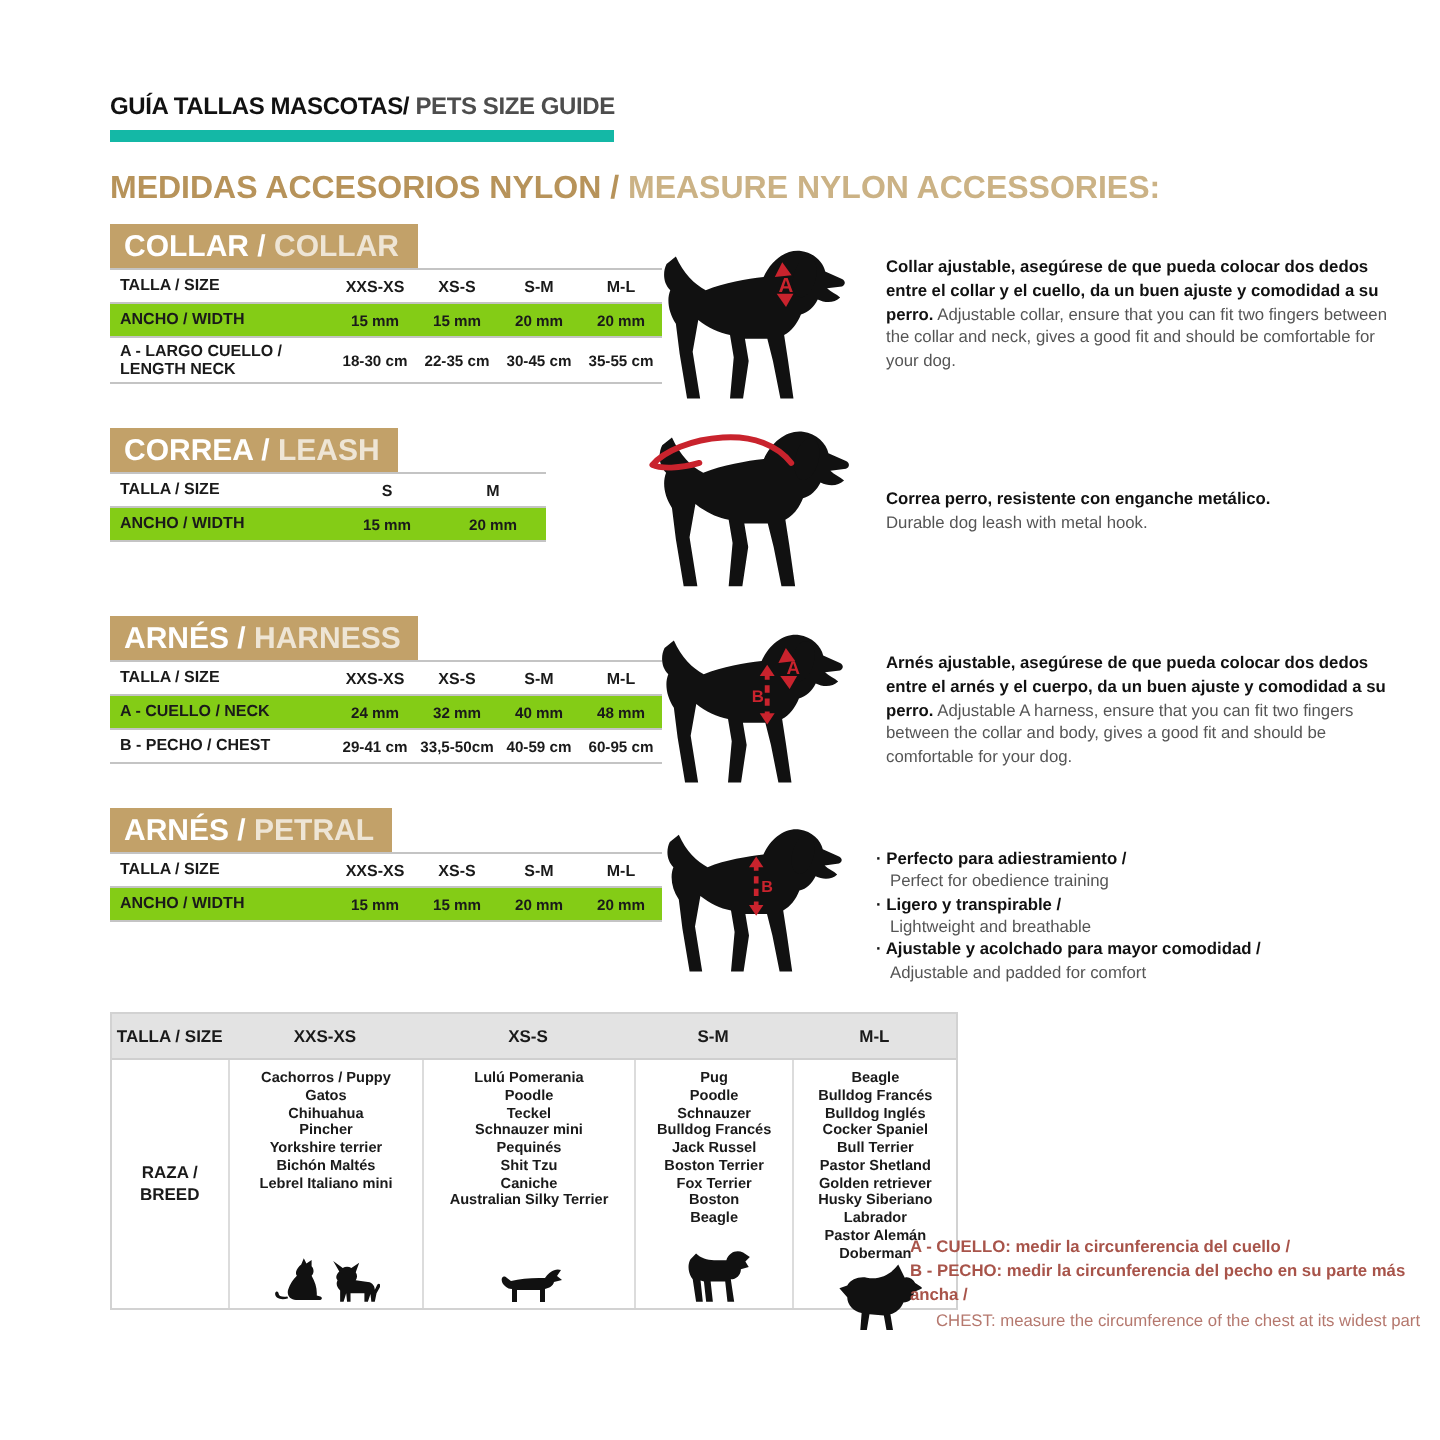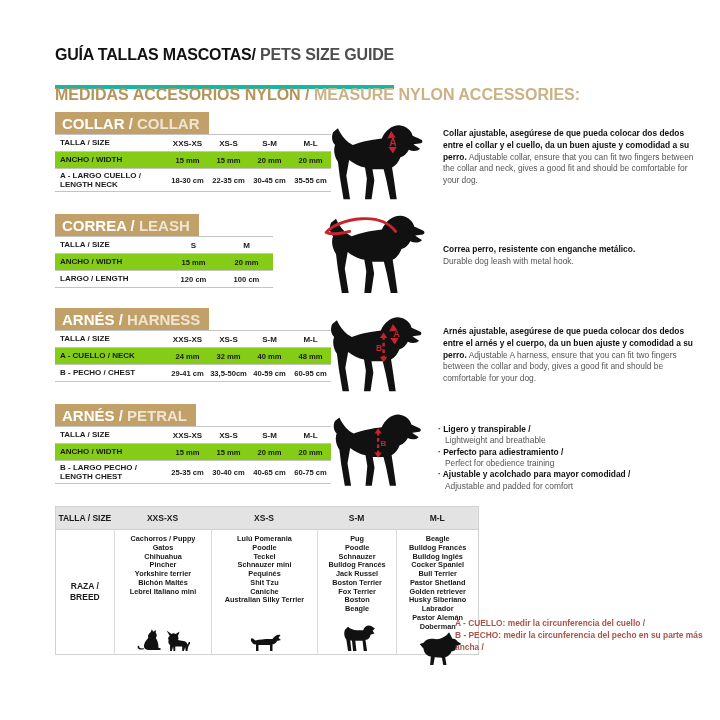--- a/index.html
+++ b/index.html
@@ -1,22 +1,22 @@
 <!DOCTYPE html>
 <html><head>
 <meta charset="utf-8">
 <style>
   * { margin:0; padding:0; box-sizing:border-box; }
   html,body { background:#fff; }
   body { font-family:"Liberation Sans", sans-serif; color:#1a1a1a; }
   .page { position:relative; width:720px; height:720px; background:#fff; overflow:hidden; }
 
   
-  .title { position:absolute; left:55px; top:46px; font-size:16px; letter-spacing:-0.2px;
-           border-bottom:4px solid #14b8a6; padding-bottom:21px; white-space:nowrap; }
+  .title { position:absolute; left:55px; top:46px; font-size:12px; letter-spacing:-0.2px;
+           border-bottom:6px solid #14b8a6; padding-bottom:5px; white-space:nowrap; }
   .title .b { font-weight:bold; color:#111; }
   .title .l { font-weight:bold; color:#4d4d4d; }
   .subtitle { position:absolute; left:55px; top:86px; font-size:16px; white-space:nowrap; }
   .subtitle .b { font-weight:bold; color:#b7935a; }
   .subtitle .l { font-weight:bold; color:#cbb285; }
 
   
   .badge { position:absolute; left:55px; background:#c2a169; color:#fff; font-size:15px;
            font-weight:bold; padding:3px 9px 3px 7px; white-space:nowrap; }
   .badge .l { color:rgba(255,255,255,0.72); }
@@ -154,25 +154,20 @@
       <div class="t-row t-head">
         <div class="t-label">TALLA / SIZE</div>
         <div class="t-cell">S</div>
         <div class="t-cell">M</div>
       </div>
       <div class="t-row shaded">
         <div class="t-label">ANCHO / WIDTH</div>
         <div class="t-cell">15 mm</div>
         <div class="t-cell">20 mm</div>
       </div>
-      <div class="t-row">
-        <div class="t-label">LARGO / LENGTH</div>
-        <div class="t-cell">120 cm</div>
-        <div class="t-cell">100 cm</div>
-      </div>
     </div>
   <div class="dogbox" style="left:320px; top:208px; width:118px; height:88px">
     <svg viewBox="0 0 120 90">
       <use href="#dog"></use>
       <path class="redstroke" stroke-width="3" stroke-linecap="round" d="M6,25 C12,18 26,12 42,11 C58,10 70,15 77,24 M6,25 C10,27 20,27 30,24"></path>
     </svg>
   </div>
   <div class="desc" style="left:443px; top:244px">
     <span class="b">Correa perro, resistente con enganche metálico.</span><br>
     <span class="l">Durable dog leash with metal hook.</span>
@@ -232,40 +227,33 @@
         <div class="t-cell">S-M</div>
         <div class="t-cell">M-L</div>
       </div>
       <div class="t-row shaded">
         <div class="t-label">ANCHO / WIDTH</div>
         <div class="t-cell">15 mm</div>
         <div class="t-cell">15 mm</div>
         <div class="t-cell">20 mm</div>
         <div class="t-cell">20 mm</div>
       </div>
-      <div class="t-row">
-        <div class="t-label">B - LARGO PECHO / LENGTH CHEST</div>
-        <div class="t-cell">25-35 cm</div>
-        <div class="t-cell">30-40 cm</div>
-        <div class="t-cell">40-65 cm</div>
-        <div class="t-cell">60-75 cm</div>
-      </div>
     </div>
   <div class="dogbox" style="left:325px; top:406px; width:108px; height:84px">
     <svg viewBox="0 0 120 90">
       <use href="#dog"></use>
       <path class="redstroke" stroke-width="2.6" stroke-dasharray="4 3" d="M59,27 L59,52"></path>
       <path class="red" d="M59,23 L63,29 L55,29 Z"></path>
       <path class="red" d="M59,56 L63,50 L55,50 Z"></path>
       <text x="65" y="43" class="red" font-size="9" font-weight="bold" text-anchor="middle">B</text>
     </svg>
   </div>
   <div class="bullets" style="left:438px; top:424px">
+      <div class="bullet"><span class="b">Perfecto para adiestramiento /</span><span class="l">Perfect for obedience training</span></div>
       <div class="bullet"><span class="b">Ligero y transpirable /</span><span class="l">Lightweight and breathable</span></div>
-      <div class="bullet"><span class="b">Perfecto para adiestramiento /</span><span class="l">Perfect for obedience training</span></div>
       <div class="bullet"><span class="b">Ajustable y acolchado para mayor comodidad /</span><span class="l">Adjustable and padded for comfort</span></div>
     </div>
 
   <div class="breed-table">
     <div class="bt-head">
       <div class="bt-c0">TALLA /  SIZE</div>
       <div class="bt-c1">XXS-XS</div>
       <div class="bt-c2">XS-S</div>
       <div class="bt-c3">S-M</div>
       <div class="bt-c4">M-L</div>
@@ -347,16 +335,16 @@
             <svg width="54" height="34" viewBox="0 0 70 52">
               <use href="#doberman"></use>
             </svg>
           </div>
         </div>
       </div>
   </div>
 
   <div class="notes">
       <div class="note"><span class="b">A - CUELLO: medir la circunferencia del cuello /</span></div>
-      <div class="note"><span class="b">B - PECHO: medir la circunferencia del pecho en su parte más ancha /</span></div>
+      <div class="note"><span class="b">B - PECHO: medir la circunferencia del pecho en su parte más ancha /</span><span class="l">CHEST: measure the circumference of the chest at its widest part</span></div>
     </div>
 
 </div>
 
 </body></html>

